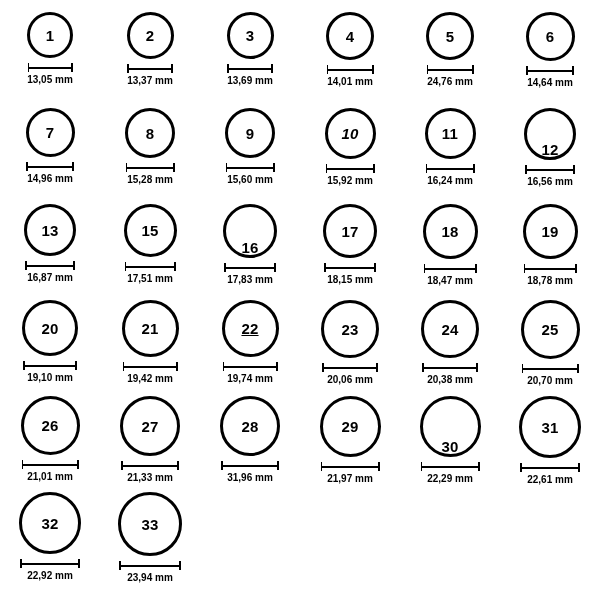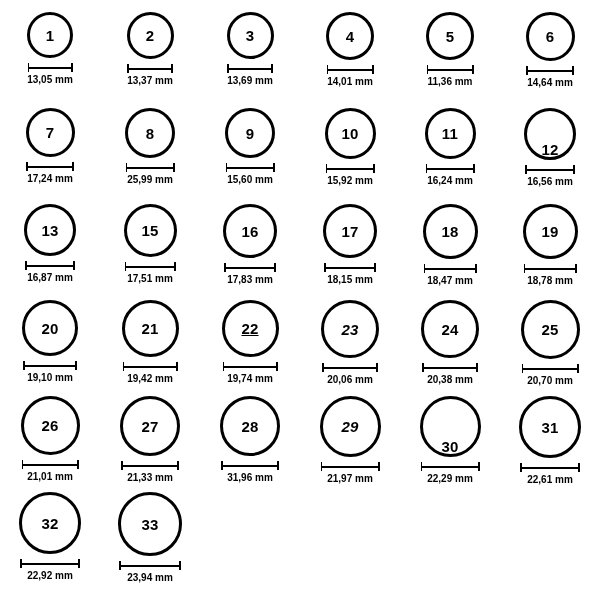--- a/index.html
+++ b/index.html
@@ -137,21 +137,21 @@
       </div>
       <div class="cell">
         <div class="ring" style="width: 48px; height: 48px;">
           <div class="ring-label">5</div>
         </div>
         <div class="measure" style="width: 47px;">
           <span class="tick left"></span>
           <span class="bar"></span>
           <span class="tick right"></span>
         </div>
-        <div class="mm">11,36 mm</div>
+        <div class="mm">24,76 mm</div>
       </div>
       <div class="cell">
         <div class="ring" style="width: 49px; height: 49px;">
           <div class="ring-label">6</div>
         </div>
         <div class="measure" style="width: 48px;">
           <span class="tick left"></span>
           <span class="bar"></span>
           <span class="tick right"></span>
         </div>
@@ -159,46 +159,46 @@
       </div>
       <div class="cell">
         <div class="ring" style="width: 49px; height: 49px;">
           <div class="ring-label">7</div>
         </div>
         <div class="measure" style="width: 48px;">
           <span class="tick left"></span>
           <span class="bar"></span>
           <span class="tick right"></span>
         </div>
-        <div class="mm">17,24 mm</div>
+        <div class="mm">14,96 mm</div>
       </div>
       <div class="cell">
         <div class="ring" style="width: 50px; height: 50px;">
           <div class="ring-label">8</div>
         </div>
         <div class="measure" style="width: 49px;">
           <span class="tick left"></span>
           <span class="bar"></span>
           <span class="tick right"></span>
         </div>
-        <div class="mm">25,99 mm</div>
+        <div class="mm">15,28 mm</div>
       </div>
       <div class="cell">
         <div class="ring" style="width: 50px; height: 50px;">
           <div class="ring-label">9</div>
         </div>
         <div class="measure" style="width: 49px;">
           <span class="tick left"></span>
           <span class="bar"></span>
           <span class="tick right"></span>
         </div>
         <div class="mm">15,60 mm</div>
       </div>
       <div class="cell">
-        <div class="ring" style="width: 51px; height: 51px;">
+        <div class="ring" style="width: 51px; height: 51px; font-style: italic;">
           <div class="ring-label">10</div>
         </div>
         <div class="measure" style="width: 49px;">
           <span class="tick left"></span>
           <span class="bar"></span>
           <span class="tick right"></span>
         </div>
         <div class="mm">15,92 mm</div>
       </div>
       <div class="cell">
@@ -239,21 +239,21 @@
           <div class="ring-label">15</div>
         </div>
         <div class="measure" style="width: 51px;">
           <span class="tick left"></span>
           <span class="bar"></span>
           <span class="tick right"></span>
         </div>
         <div class="mm">17,51 mm</div>
       </div>
       <div class="cell">
-        <div class="ring" style="width: 54px; height: 54px;">
+        <div class="ring" style="width: 54px; height: 54px; align-items: flex-end;">
           <div class="ring-label">16</div>
         </div>
         <div class="measure" style="width: 52px;">
           <span class="tick left"></span>
           <span class="bar"></span>
           <span class="tick right"></span>
         </div>
         <div class="mm">17,83 mm</div>
       </div>
       <div class="cell">
@@ -316,21 +316,21 @@
           <div class="ring-label">22</div>
         </div>
         <div class="measure" style="width: 55px;">
           <span class="tick left"></span>
           <span class="bar"></span>
           <span class="tick right"></span>
         </div>
         <div class="mm">19,74 mm</div>
       </div>
       <div class="cell">
-        <div class="ring" style="width: 58px; height: 58px; font-style: italic;">
+        <div class="ring" style="width: 58px; height: 58px;">
           <div class="ring-label">23</div>
         </div>
         <div class="measure" style="width: 56px;">
           <span class="tick left"></span>
           <span class="bar"></span>
           <span class="tick right"></span>
         </div>
         <div class="mm">20,06 mm</div>
       </div>
       <div class="cell">
@@ -382,21 +382,21 @@
           <div class="ring-label">28</div>
         </div>
         <div class="measure" style="width: 58px;">
           <span class="tick left"></span>
           <span class="bar"></span>
           <span class="tick right"></span>
         </div>
         <div class="mm">31,96 mm</div>
       </div>
       <div class="cell">
-        <div class="ring" style="width: 61px; height: 61px; font-style: italic;">
+        <div class="ring" style="width: 61px; height: 61px;">
           <div class="ring-label">29</div>
         </div>
         <div class="measure" style="width: 59px;">
           <span class="tick left"></span>
           <span class="bar"></span>
           <span class="tick right"></span>
         </div>
         <div class="mm">21,97 mm</div>
       </div>
       <div class="cell">

